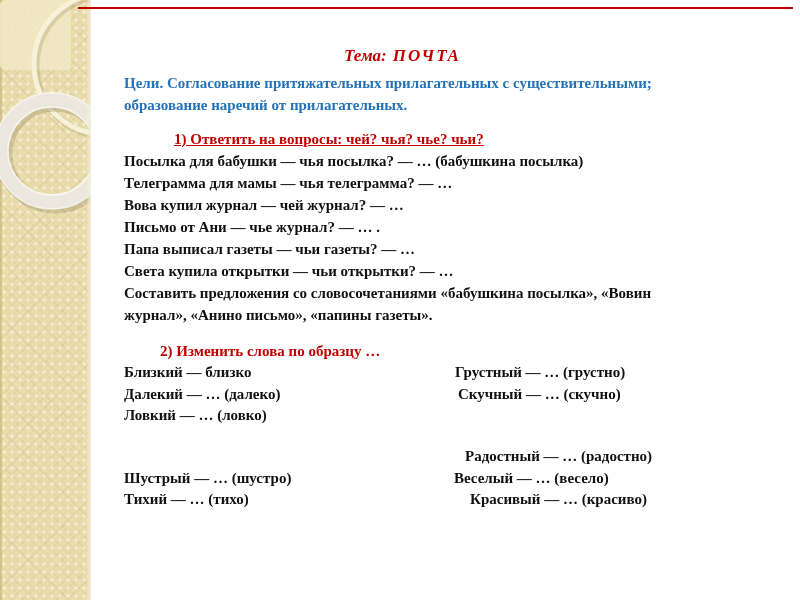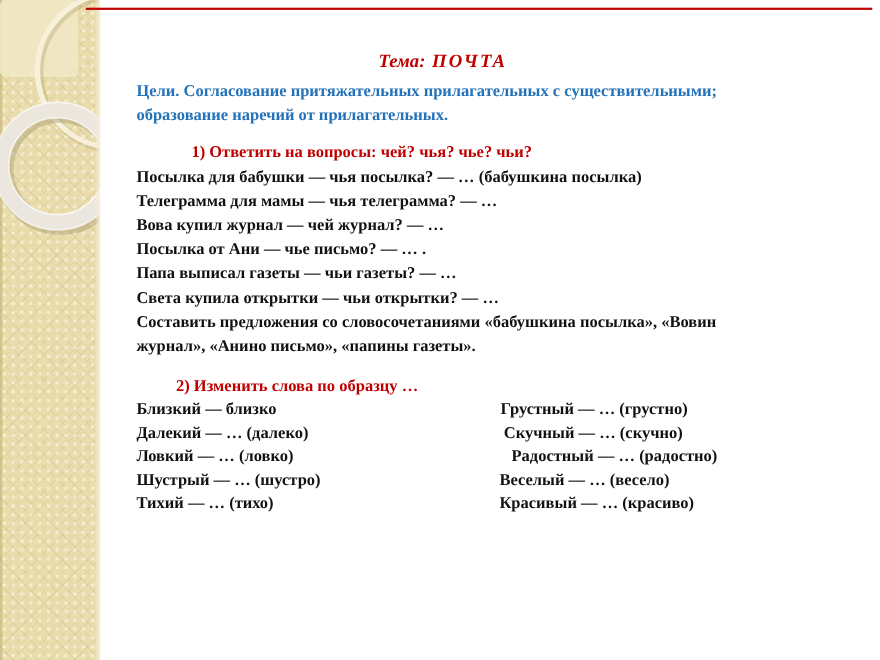--- a/index.html
+++ b/index.html
@@ -45,30 +45,30 @@
   }
   .title {
     margin-top:44px; padding-right:95px;
     text-align:center; font-size:17px; line-height:24px;
     color:var(--red,#C00000);
     font-style:italic;
   }
   .title .subject { letter-spacing:2px; margin-left:6px; }
   .goals { margin-top:4px; color:var(--blue,#2472B8); }
   .sec-heading { color:var(--red,#C00000); margin-left:50px; }
-  .sec1-heading { margin-top:12px; }
+  .sec1-heading { margin-top:12px;text-decoration:underline; }
   .sec2-heading { margin-top:14px;margin-left:36px; }
   .task { margin-top:0; }
   .pair-row { display:flex; line-height:21.5px; }
   .pair-left { width:330px; flex:0 0 330px; }
   .pair-row:nth-child(1) .pair-right { margin-left:1px; }
   .pair-row:nth-child(2) .pair-right { margin-left:4px; }
-  .pair-row:nth-child(3) .pair-right { margin-left:11px; }
+  .pair-row:nth-child(3) .pair-right { margin-left:11px;margin-top:41px; }
   .pair-row:nth-child(4) .pair-right { margin-left:0; }
-  .pair-row:nth-child(5) .pair-right { }
+  .pair-row:nth-child(5) .pair-right { margin-left:16px; }
 </style>
 </head>
 <body>
 
 <div class="strip">
   <svg width="91" height="600" viewBox="0 0 91 600">
     <defs>
       <clipPath id="clip-strip">
           <rect x="0" y="0" width="91" height="600"></rect>
         </clipPath>
@@ -97,21 +97,21 @@
     <div>Цели. Согласование притяжательных прилагательных с существительными;</div>
     <div>образование наречий от прилагательных.</div>
   </div>
 
   <div class="sec-heading sec1-heading">1) Ответить на вопросы: чей? чья? чье? чьи?</div>
 
   <div>
     <div>Посылка для бабушки — чья посылка? — … (бабушкина посылка)</div>
     <div>Телеграмма для мамы — чья телеграмма? — …</div>
     <div>Вова купил журнал — чей журнал? — …</div>
-    <div>Посылка от Ани — чье письмо? — … .</div>
+    <div>Письмо от Ани — чье журнал? — … .</div>
     <div>Папа выписал газеты — чьи газеты? — …</div>
     <div>Света купила открытки — чьи открытки? — …</div>
   </div>
 
   <div class="task">
     <div>Составить предложения со словосочетаниями «бабушкина посылка», «Вовин</div>
     <div>журнал», «Анино письмо», «папины газеты».</div>
   </div>
 
   <div class="sec-heading sec2-heading">2) Изменить слова по образцу …</div>

